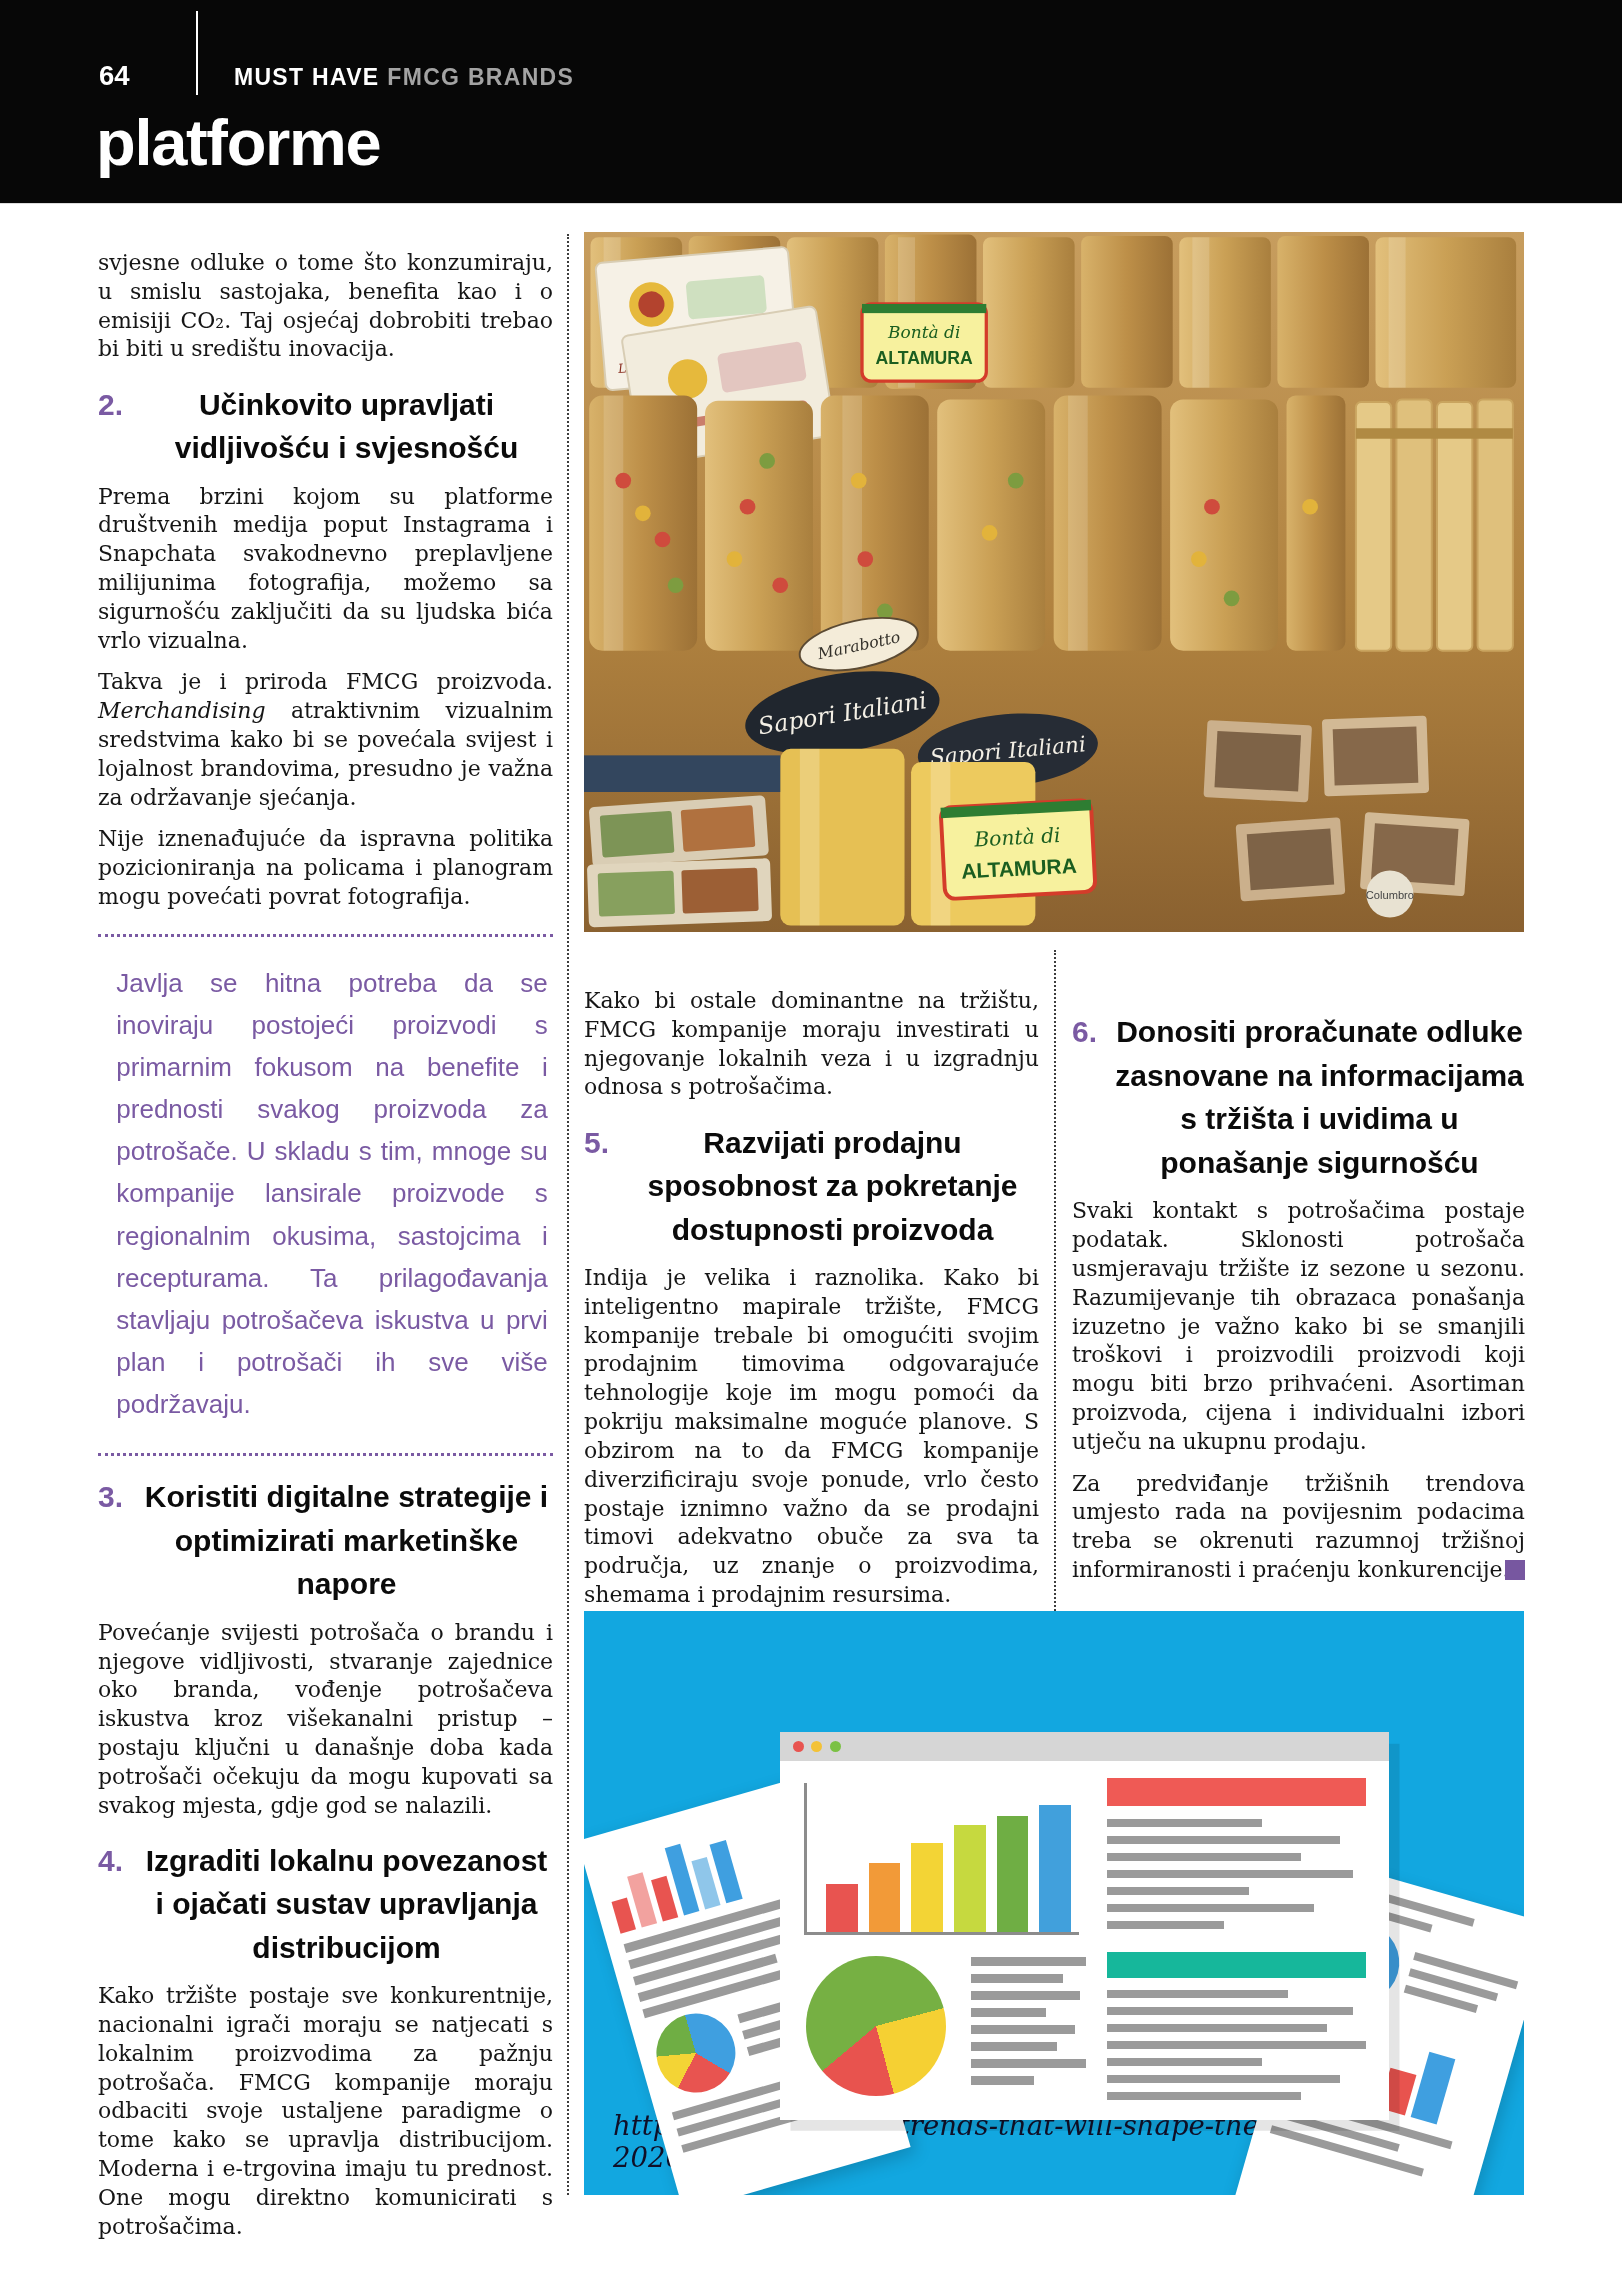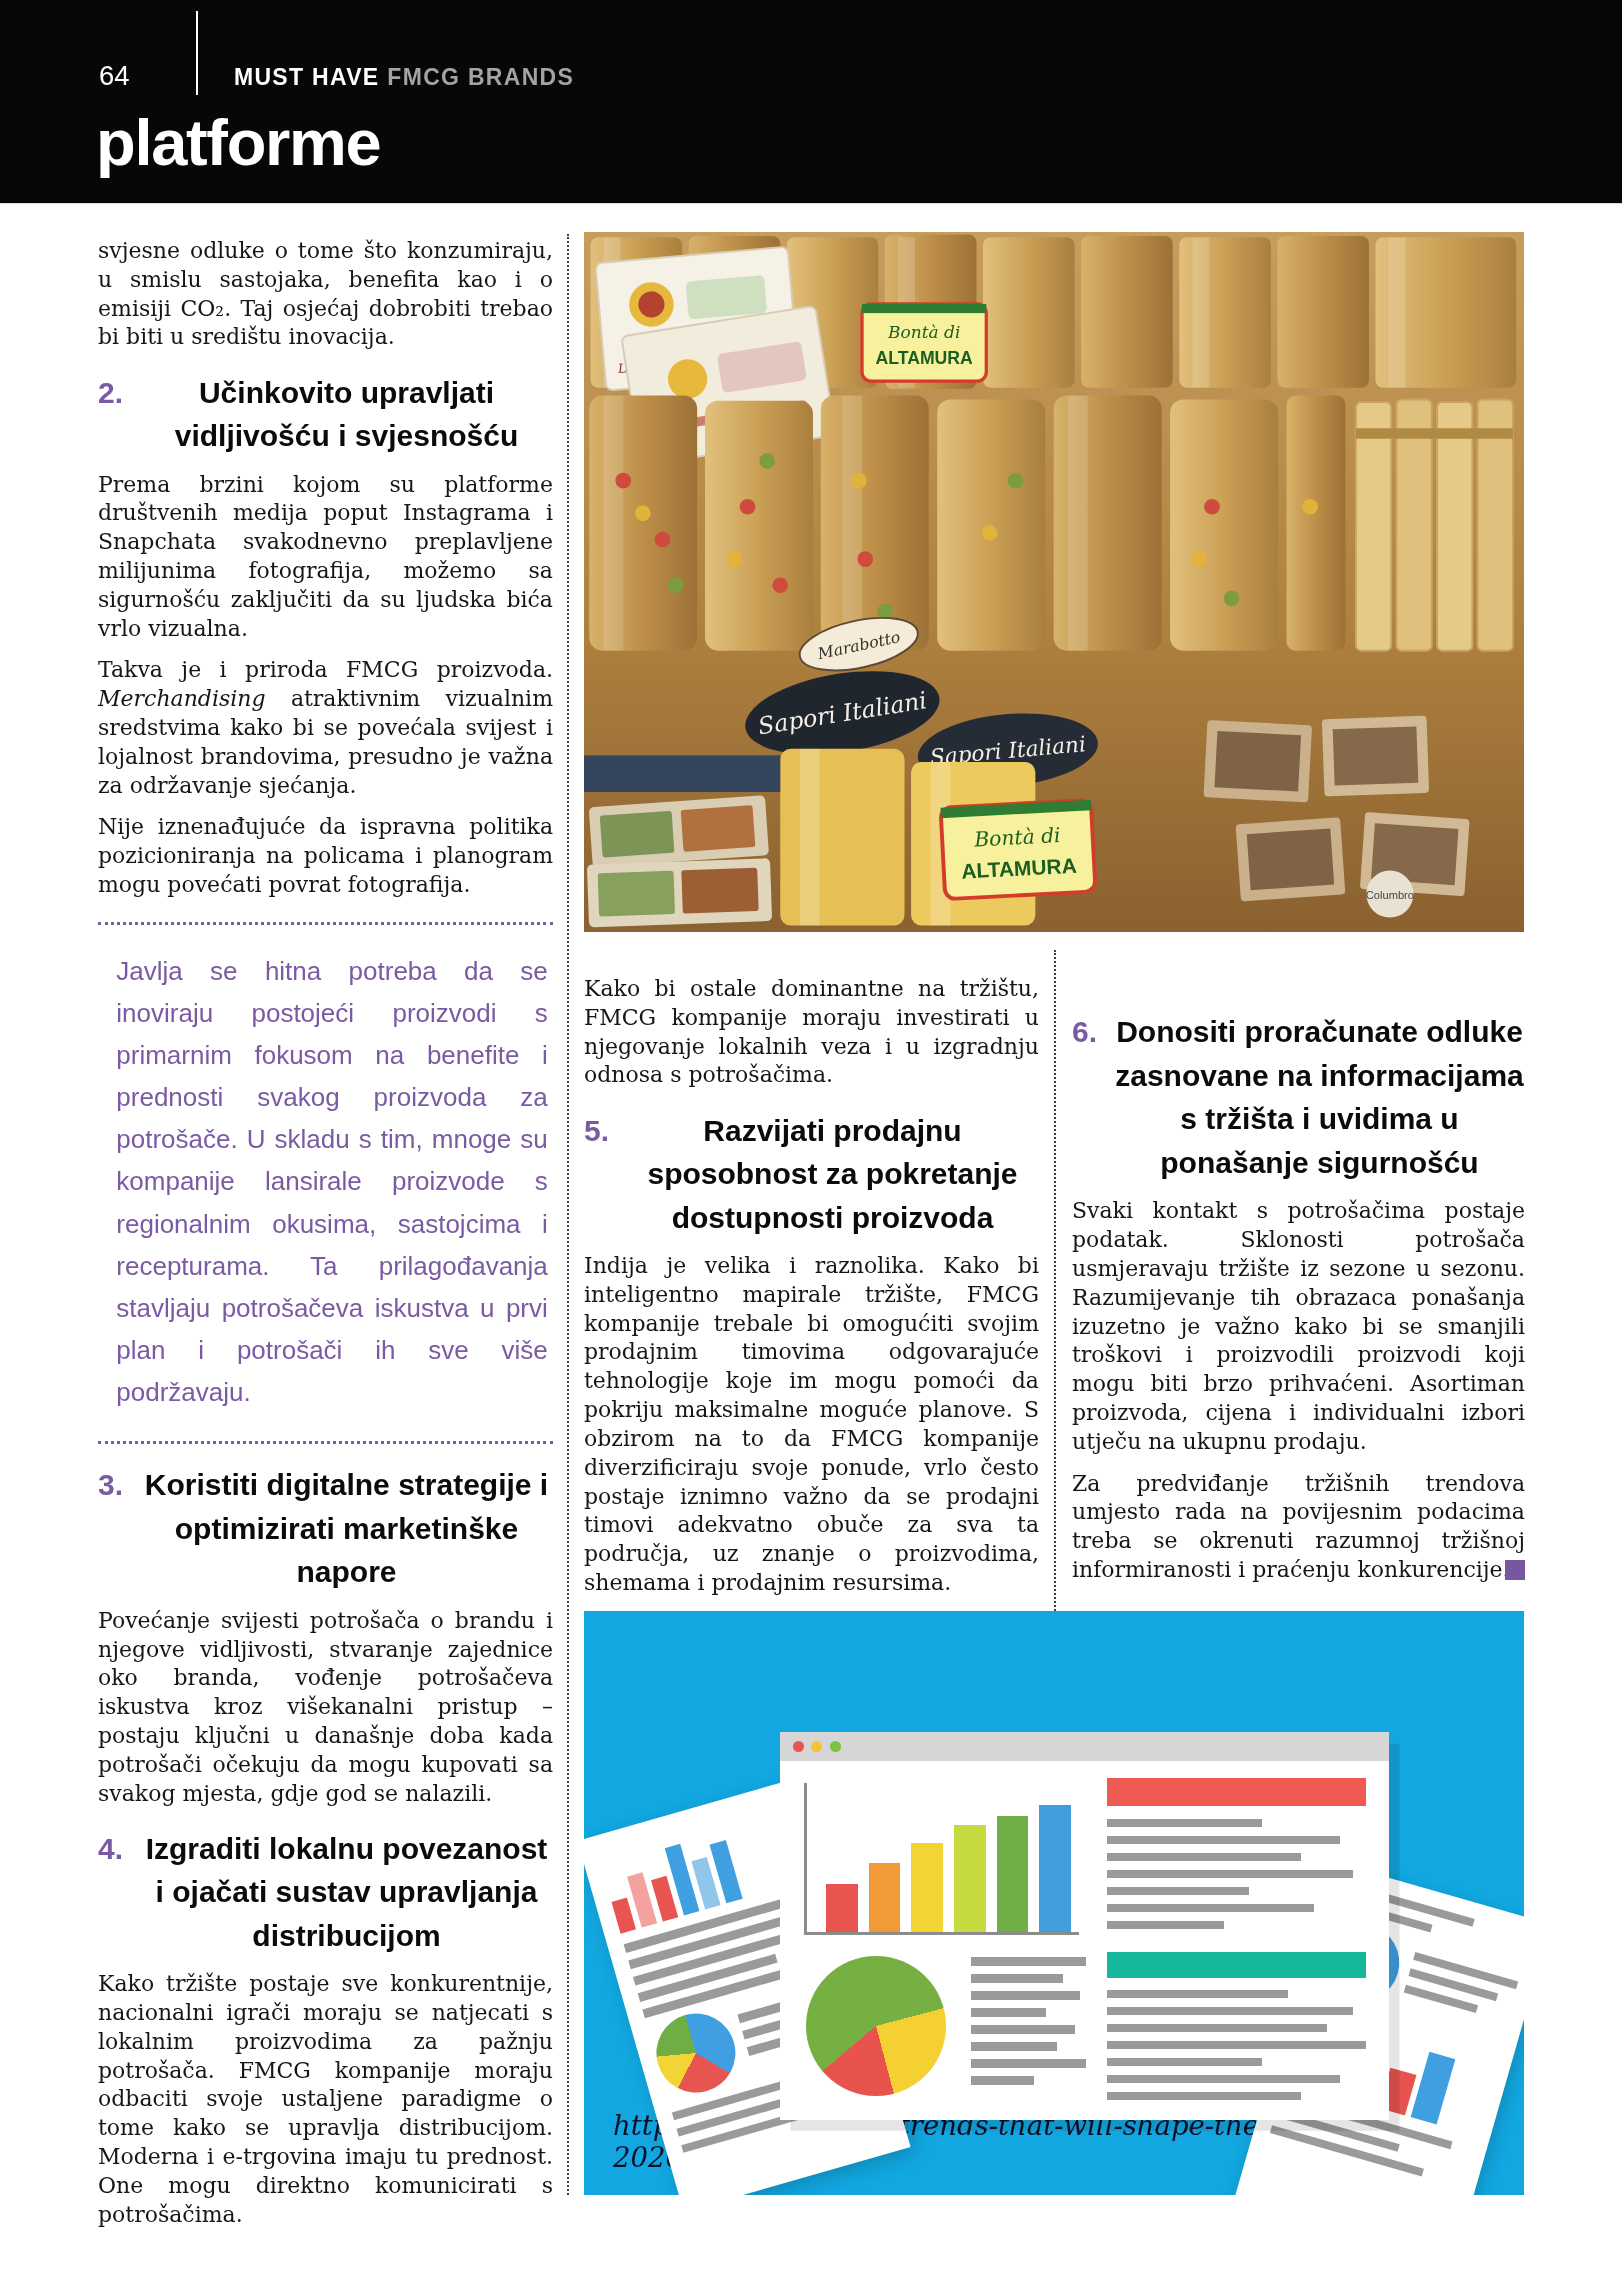--- a/index.html
+++ b/index.html
@@ -3,35 +3,35 @@
 <meta charset="utf-8">
 <style>
   html,body{margin:0;padding:0;background:#888;}
   .page{position:relative;width:1623px;height:2295px;background:#ffffff;overflow:hidden;
         font-family:"DejaVu Serif",serif;}
 
   
   .masthead{position:absolute;left:0;top:0;width:1623px;height:203px;background:#070707;
             border-bottom:1.3px solid #dcdcdc;}
   .pageno{position:absolute;left:99px;top:60px;font-family:"Liberation Sans",sans-serif;
-          font-weight:normal;font-size:27.5px;color:#fff;}
+          font-weight:bold;font-size:27.5px;color:#fff;}
   .head-vline{position:absolute;left:196px;top:10.5px;width:2px;height:84px;background:#fff;}
   .kicker{position:absolute;left:234px;top:64px;font-family:"Liberation Sans",sans-serif;
           font-size:23px;color:#fff;letter-spacing:1.3px;}
   .kicker b{font-weight:bold;margin-right:7.9px;}
   .kicker span{font-weight:bold;color:#a3a3a3;}
   .mag-title{position:absolute;left:96px;top:105px;margin:0;font-family:"Liberation Sans",sans-serif;
              font-weight:bold;font-size:65px;letter-spacing:-1.3px;color:#fff;}
 
   
   .col{position:absolute;}
   .col1{left:98px;top:237px;width:455px;}
   .col2{left:584px;top:975px;width:455px;}
   .col3{left:1072px;top:992px;width:453px;}
-  p.body{font-size:22px;line-height:1.31;text-align:justify;color:#161616;margin:0 0 13px 0;}
+  p.body{font-size:22px;line-height:1.31;text-align:justify;color:#161616;margin:12px 0 13px 0;}
   p.body i{font-style:italic;}
   .sec-h{display:flex;font-family:"Liberation Sans",sans-serif;font-weight:bold;font-size:30px;
          line-height:1.45;color:#0b0b0b;margin:18.3px 0 13px 0;}
   .sec-h .num{color:#7a5aa3;flex:0 0 42px;}
   .sec-h .ht{flex:1;text-align:center;}
   .quote{margin:22px 0 19.6px 0;padding:25px 5.2px 27.5px 18.3px;border-top:3.3px dotted #7a5aa3;
          border-bottom:3.3px dotted #7a5aa3;font-family:"Liberation Sans",sans-serif;
          font-size:26px;line-height:1.62;color:#7a5aa3;text-align:justify;}
   .vdot{position:absolute;width:0;border-left:2px dotted #3c3c3c;}
   .vdot1{left:567px;top:234px;height:1961px;}

